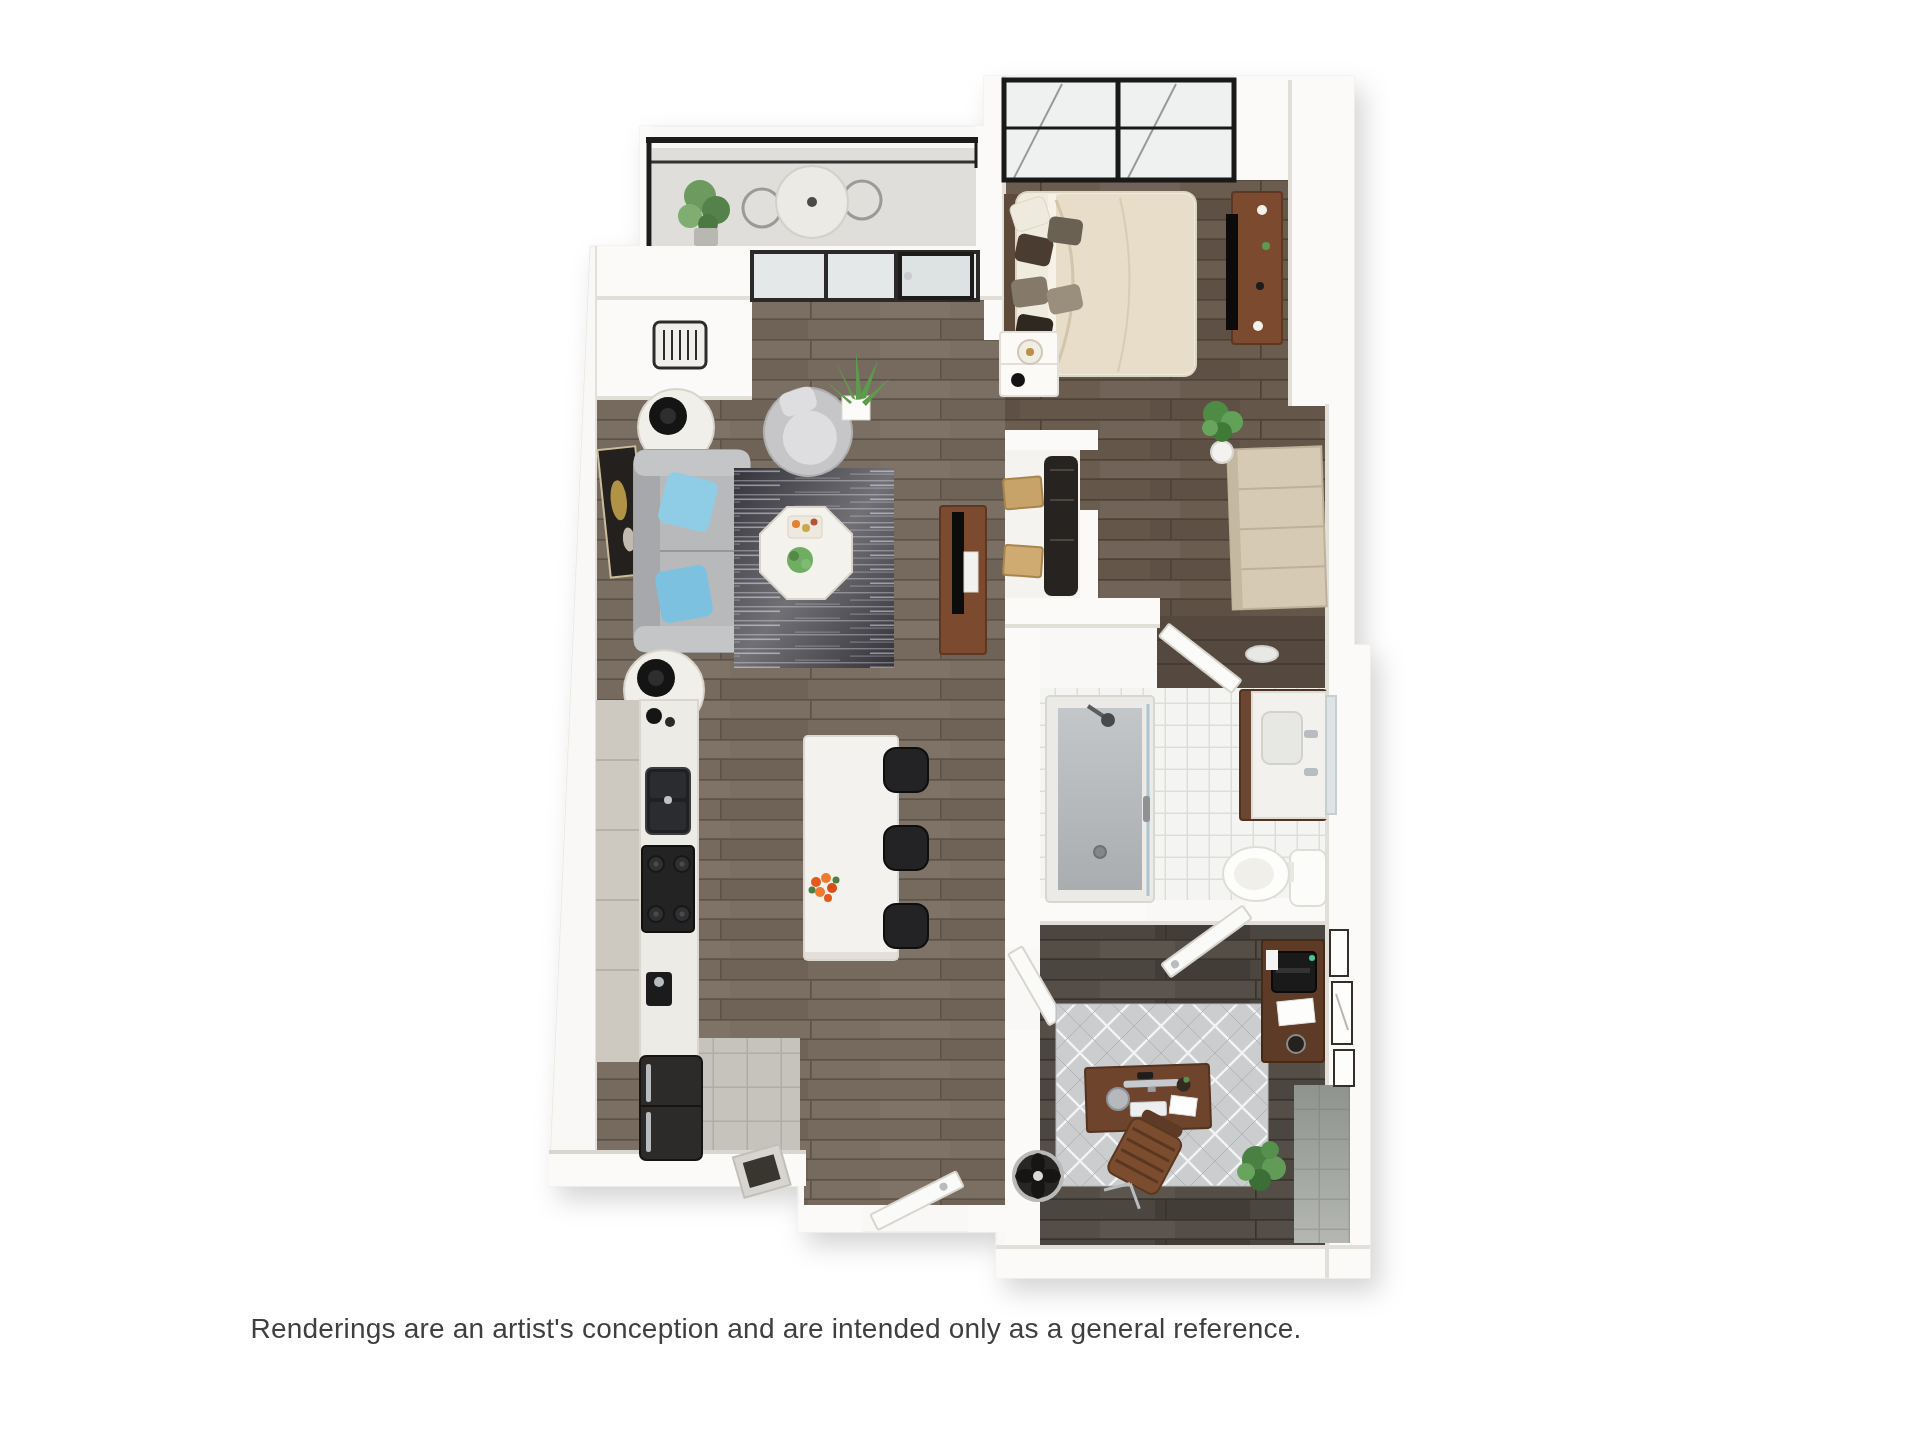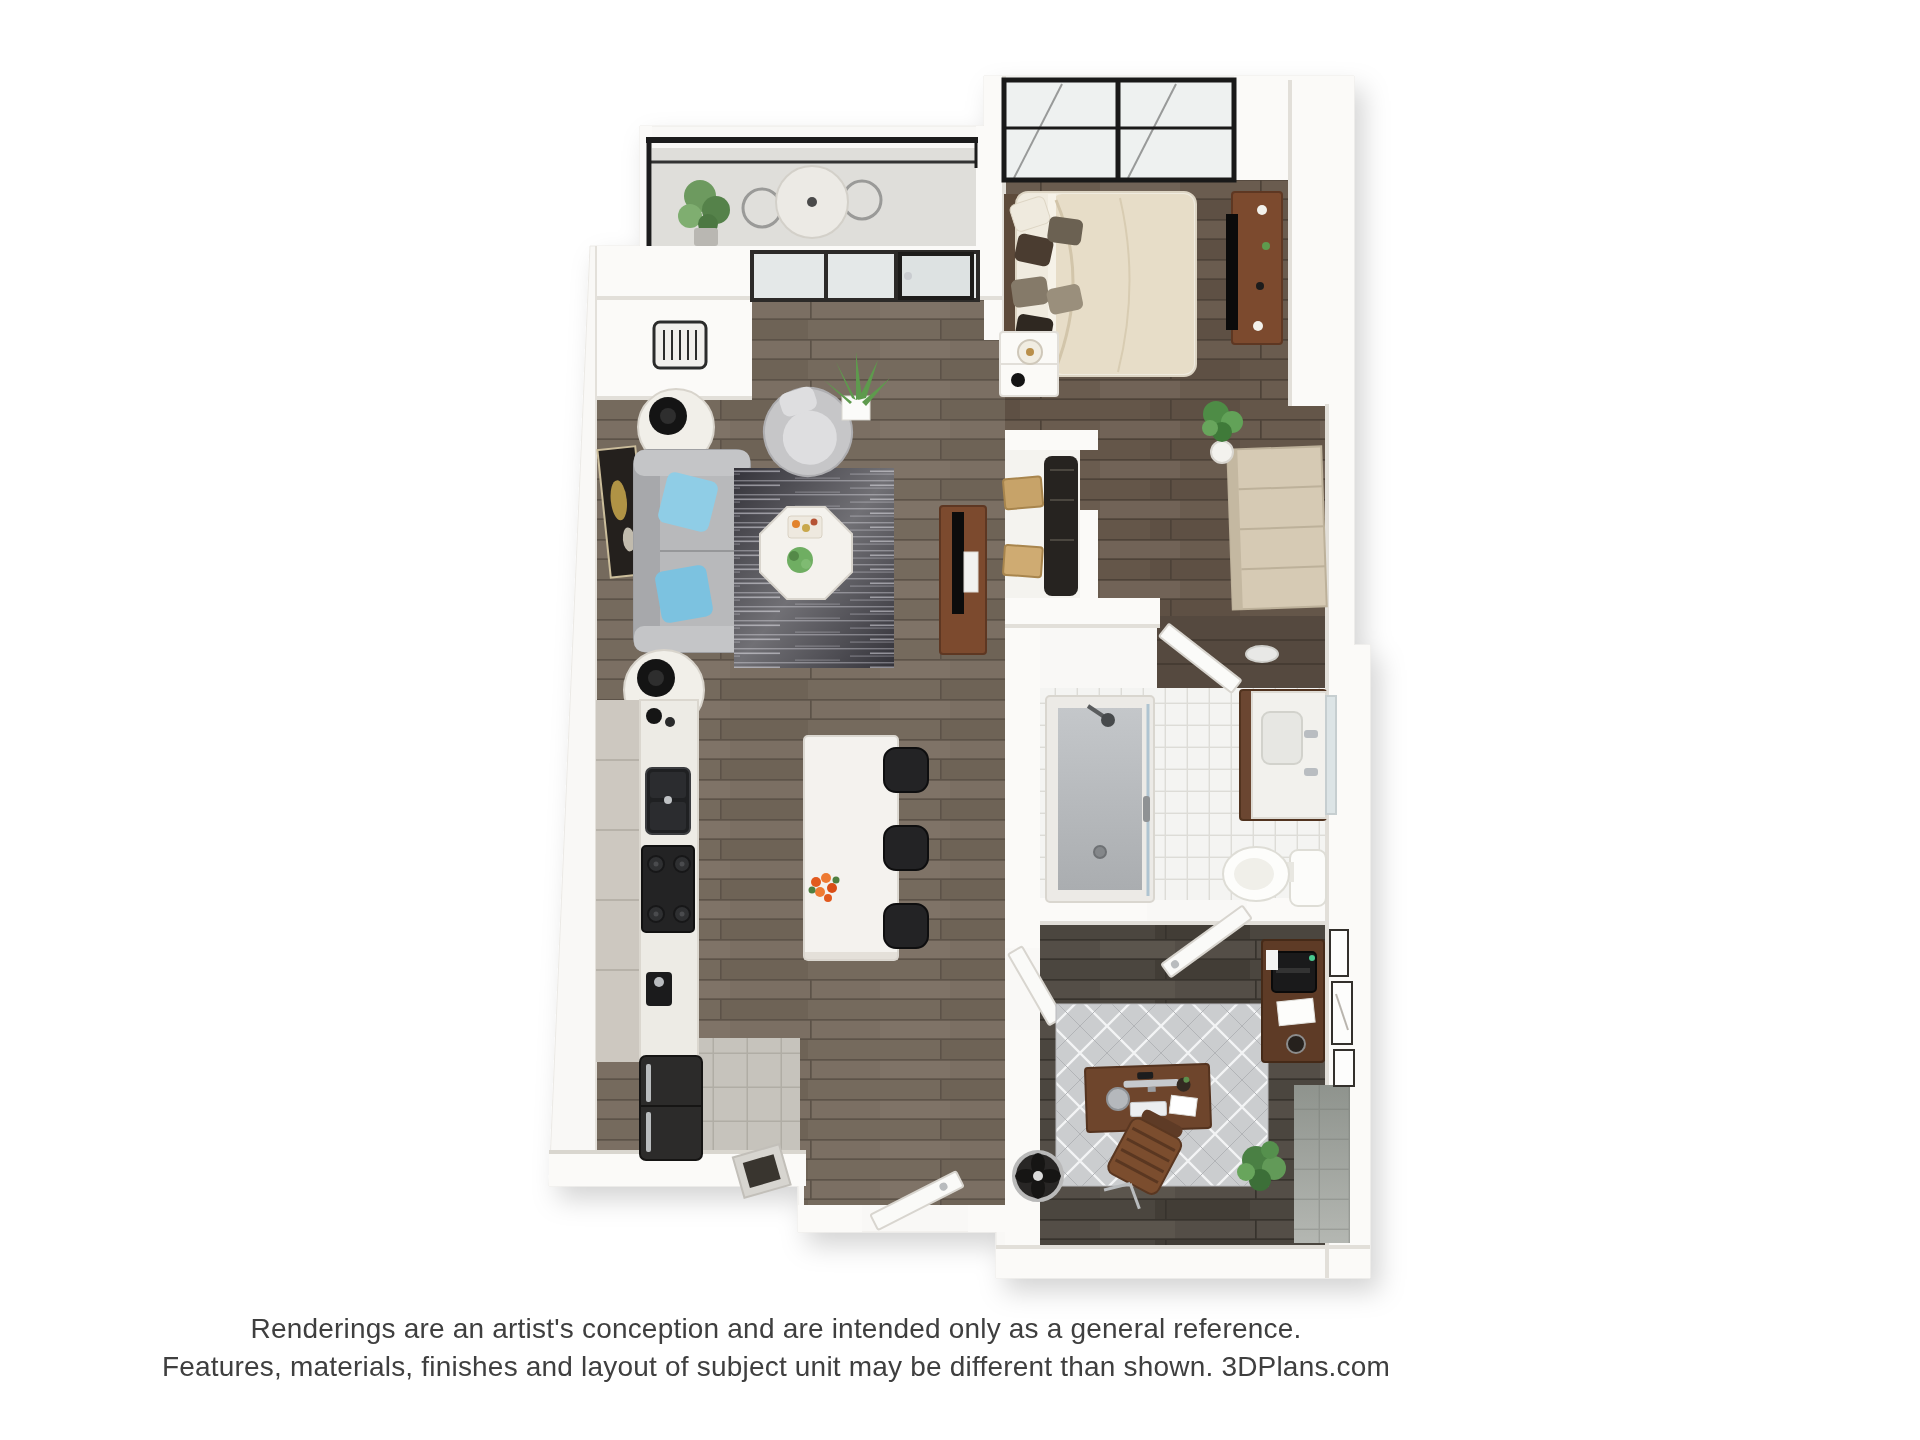--- a/index.html
+++ b/index.html
@@ -487,16 +487,15 @@
     <circle cx="1256" cy="1160" r="14" fill="#4a8044"></circle>
         <circle cx="1274" cy="1168" r="12" fill="#629a58"></circle>
     <circle cx="1260" cy="1180" r="11" fill="#3c6f38"></circle>
         <circle cx="1246" cy="1172" r="9" fill="#68a55c"></circle>
     <circle cx="1270" cy="1150" r="9" fill="#55904d"></circle>
   </g>
 </svg>
 
 <div class="disclaimer">
   <p>Renderings are an artist's conception and are intended only as a general reference.</p>
-  <p>Features, materials, finishes and layout of subject unit may be different than shown. 3DPlans.com</p>
 </div>
 
 </div>
 
 </body></html>

